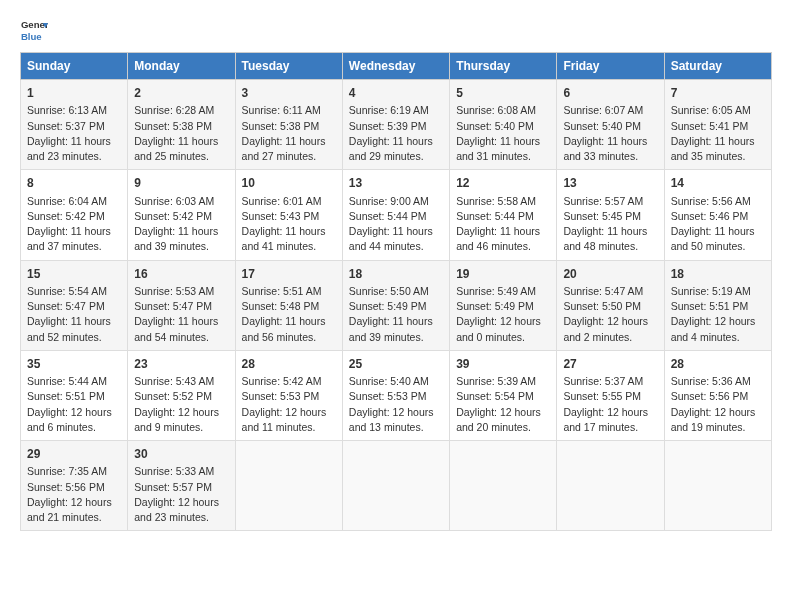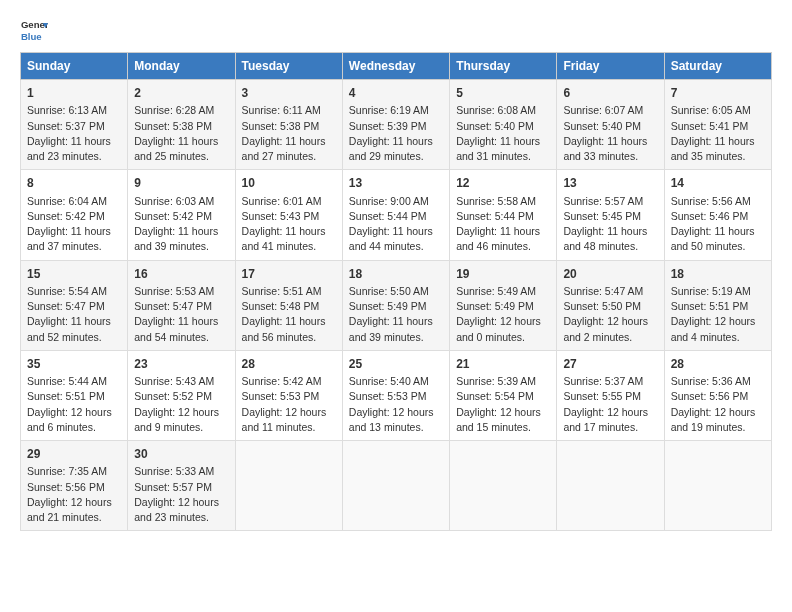--- a/index.html
+++ b/index.html
@@ -282,25 +282,25 @@
           <div>and 11 minutes.</div>
         </td>
         <td>
           <span class="day-num">25</span>
           <div>Sunrise: 5:40 AM</div>
           <div>Sunset: 5:53 PM</div>
           <div>Daylight: 12 hours</div>
           <div>and 13 minutes.</div>
         </td>
         <td>
-          <span class="day-num">21</span>
+          <span class="day-num">39</span>
           <div>Sunrise: 5:39 AM</div>
           <div>Sunset: 5:54 PM</div>
           <div>Daylight: 12 hours</div>
-          <div>and 15 minutes.</div>
+          <div>and 20 minutes.</div>
         </td>
         <td>
           <span class="day-num">27</span>
           <div>Sunrise: 5:37 AM</div>
           <div>Sunset: 5:55 PM</div>
           <div>Daylight: 12 hours</div>
           <div>and 17 minutes.</div>
         </td>
         <td>
           <span class="day-num">28</span>

